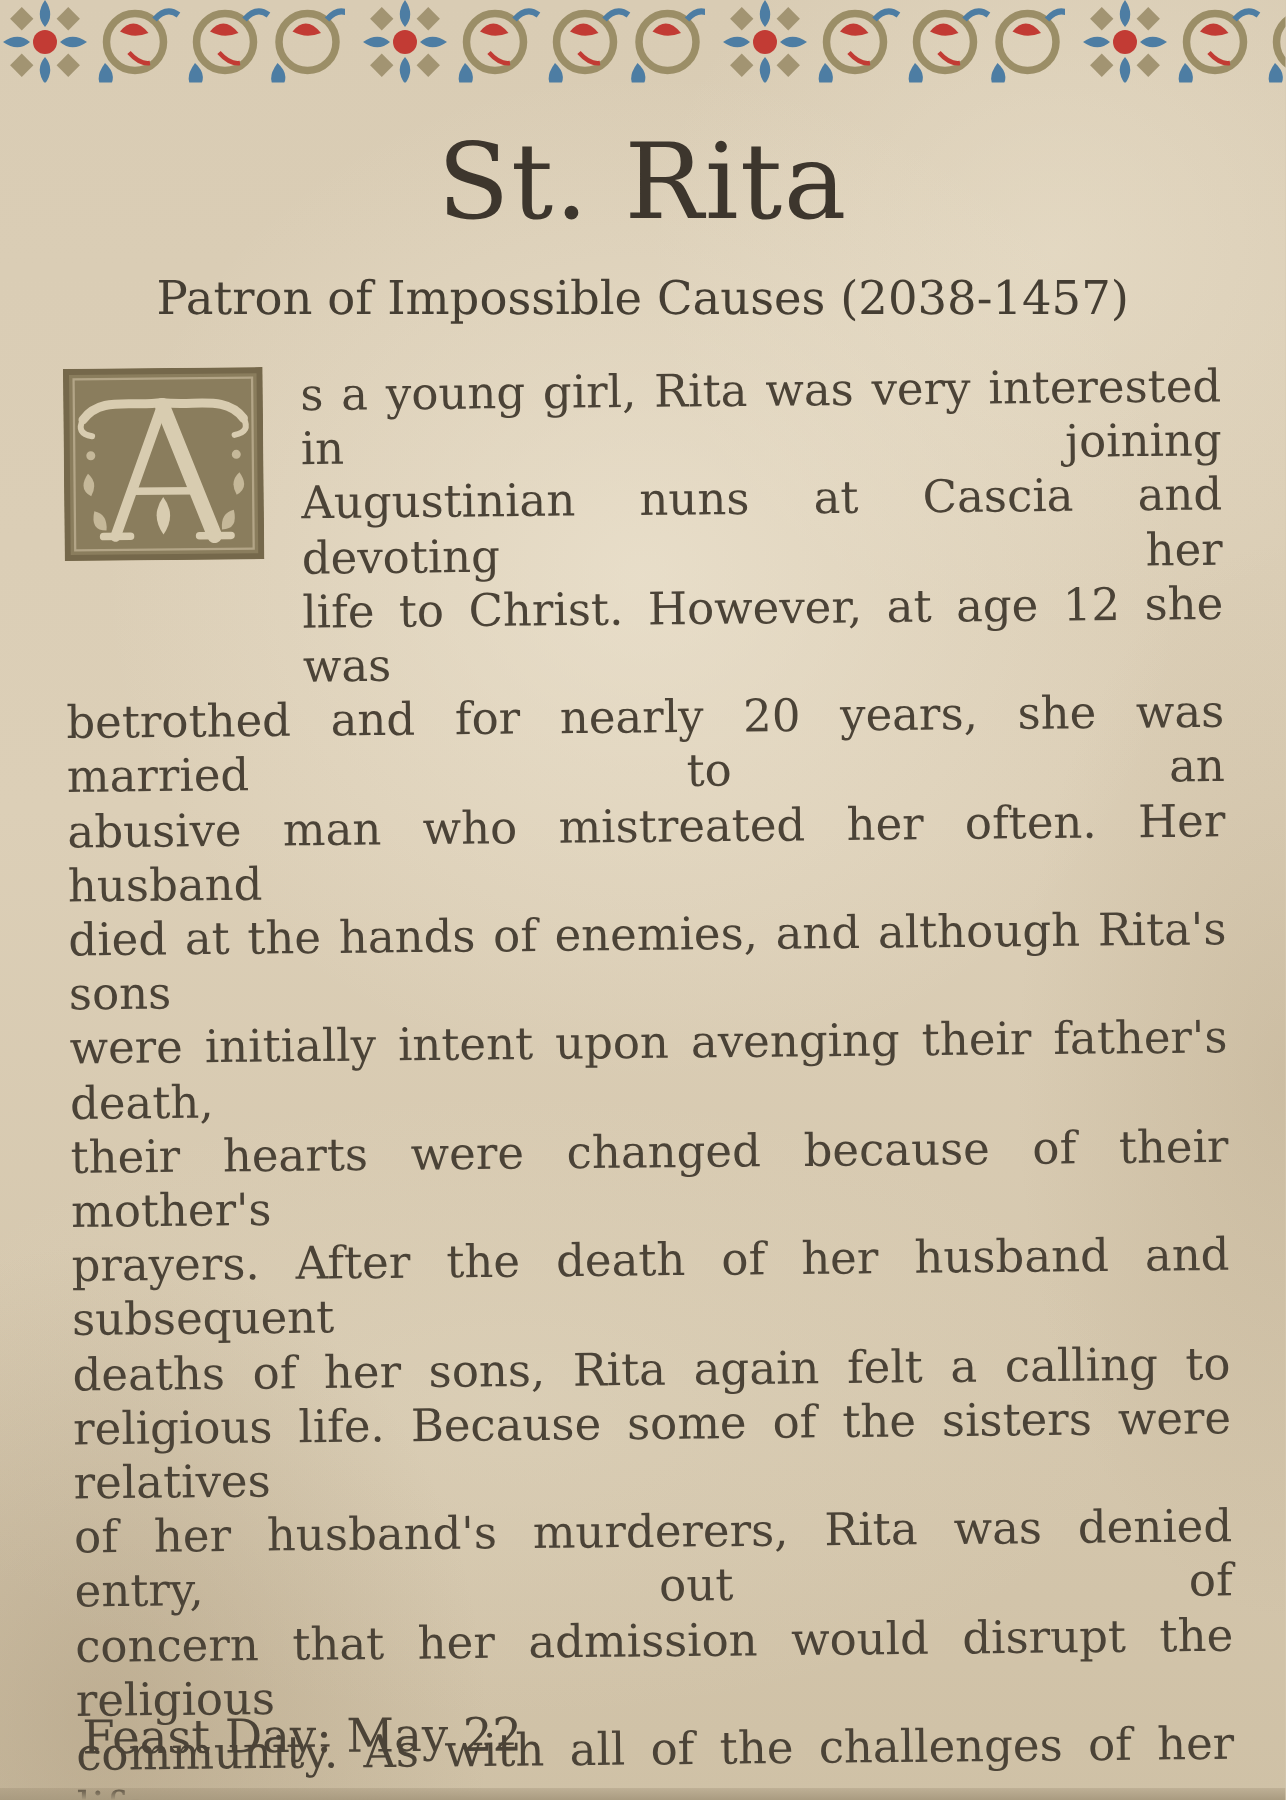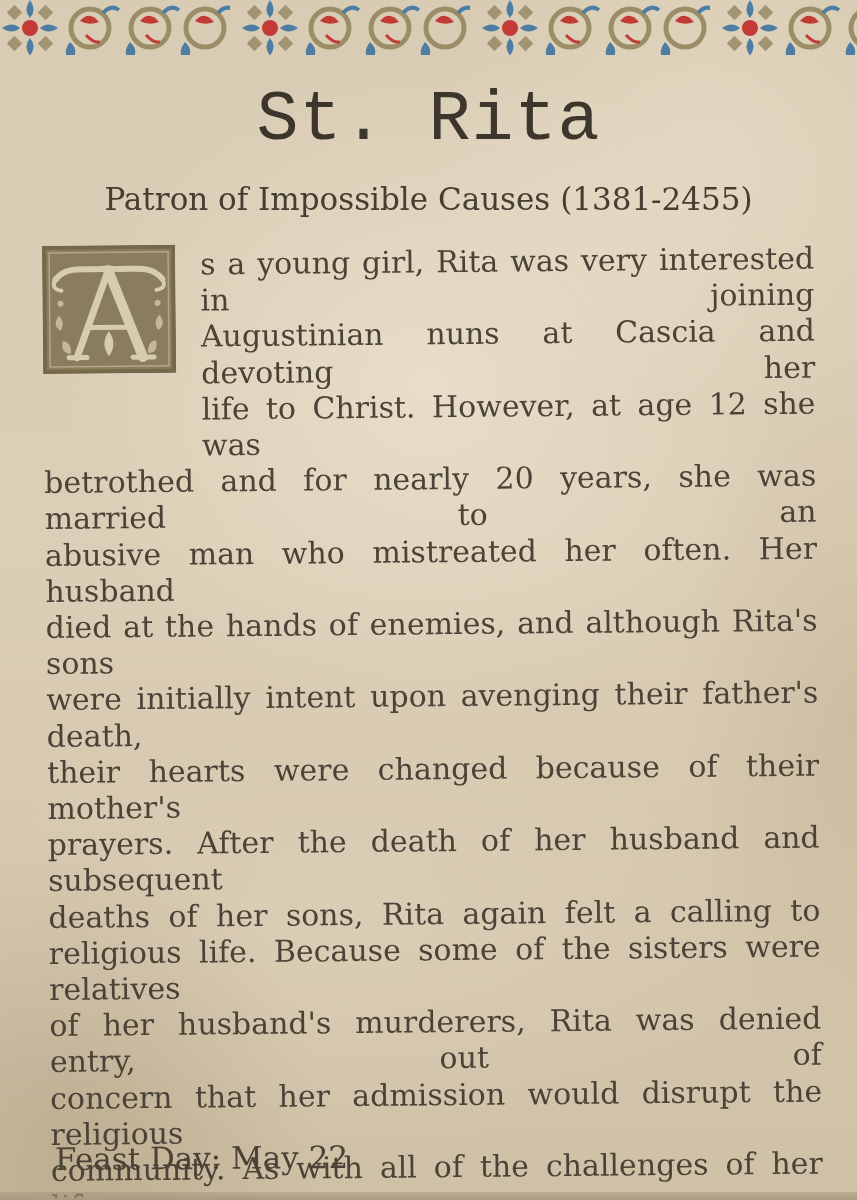--- a/index.html
+++ b/index.html
@@ -25,21 +25,20 @@
   }
   .border-band svg { position: absolute; top: -12px; left: -10px; }
 
   
   .page-title {
     position: absolute; top: 78px; left: 0; width: 857px;
     text-align: center;
     font-size: 70px; line-height: 86px;
     color: #3d362d;
     letter-spacing: 1px;
-    font-family: Liberation Mono, monospace;
   }
   .page-subtitle {
     position: absolute; top: 180px; left: 0; width: 857px;
     text-align: center;
     font-size: 31px; line-height: 38px;
     color: #453e33;
   }
 
   
   .article {
@@ -121,21 +120,21 @@
           <path d="M-20,54 q-9,12 1,19 q9,-10 -1,-19" fill="#4d7da3"></path>
           <path d="M13,25 q8,-9 16,-3" stroke="#4d7da3" stroke-width="4" fill="none"></path>
         </g>
       </pattern>
     </defs>
     <rect x="0" y="0" width="880" height="74" fill="url(#bp)"></rect>
   </svg>
 </div>
 
 <div class="page-title">St. Rita</div>
-<div class="page-subtitle">Patron of Impossible Causes (1381-2455)</div>
+<div class="page-subtitle">Patron of Impossible Causes (2038-1457)</div>
 
 <div class="article">
   <div class="drop-cap">
     <svg width="133" height="128" viewBox="0 0 133 128">
       <rect x="0" y="0" width="133" height="128" fill="#8a7d5d"></rect>
       <rect x="2" y="2" width="129" height="124" fill="none" stroke="#75684b" stroke-width="4"></rect>
       <rect x="7" y="7" width="119" height="114" fill="none" stroke="#c9bc9e" stroke-width="1.5" opacity="0.65"></rect>
       <g fill="none" stroke="#d8ccb0" stroke-linecap="round">
         <path d="M13,34 C25,18 45,26 66,23 C88,26 108,18 120,34" stroke-width="6"></path>
         <path d="M13,34 q-5,9 6,11" stroke-width="4"></path>

